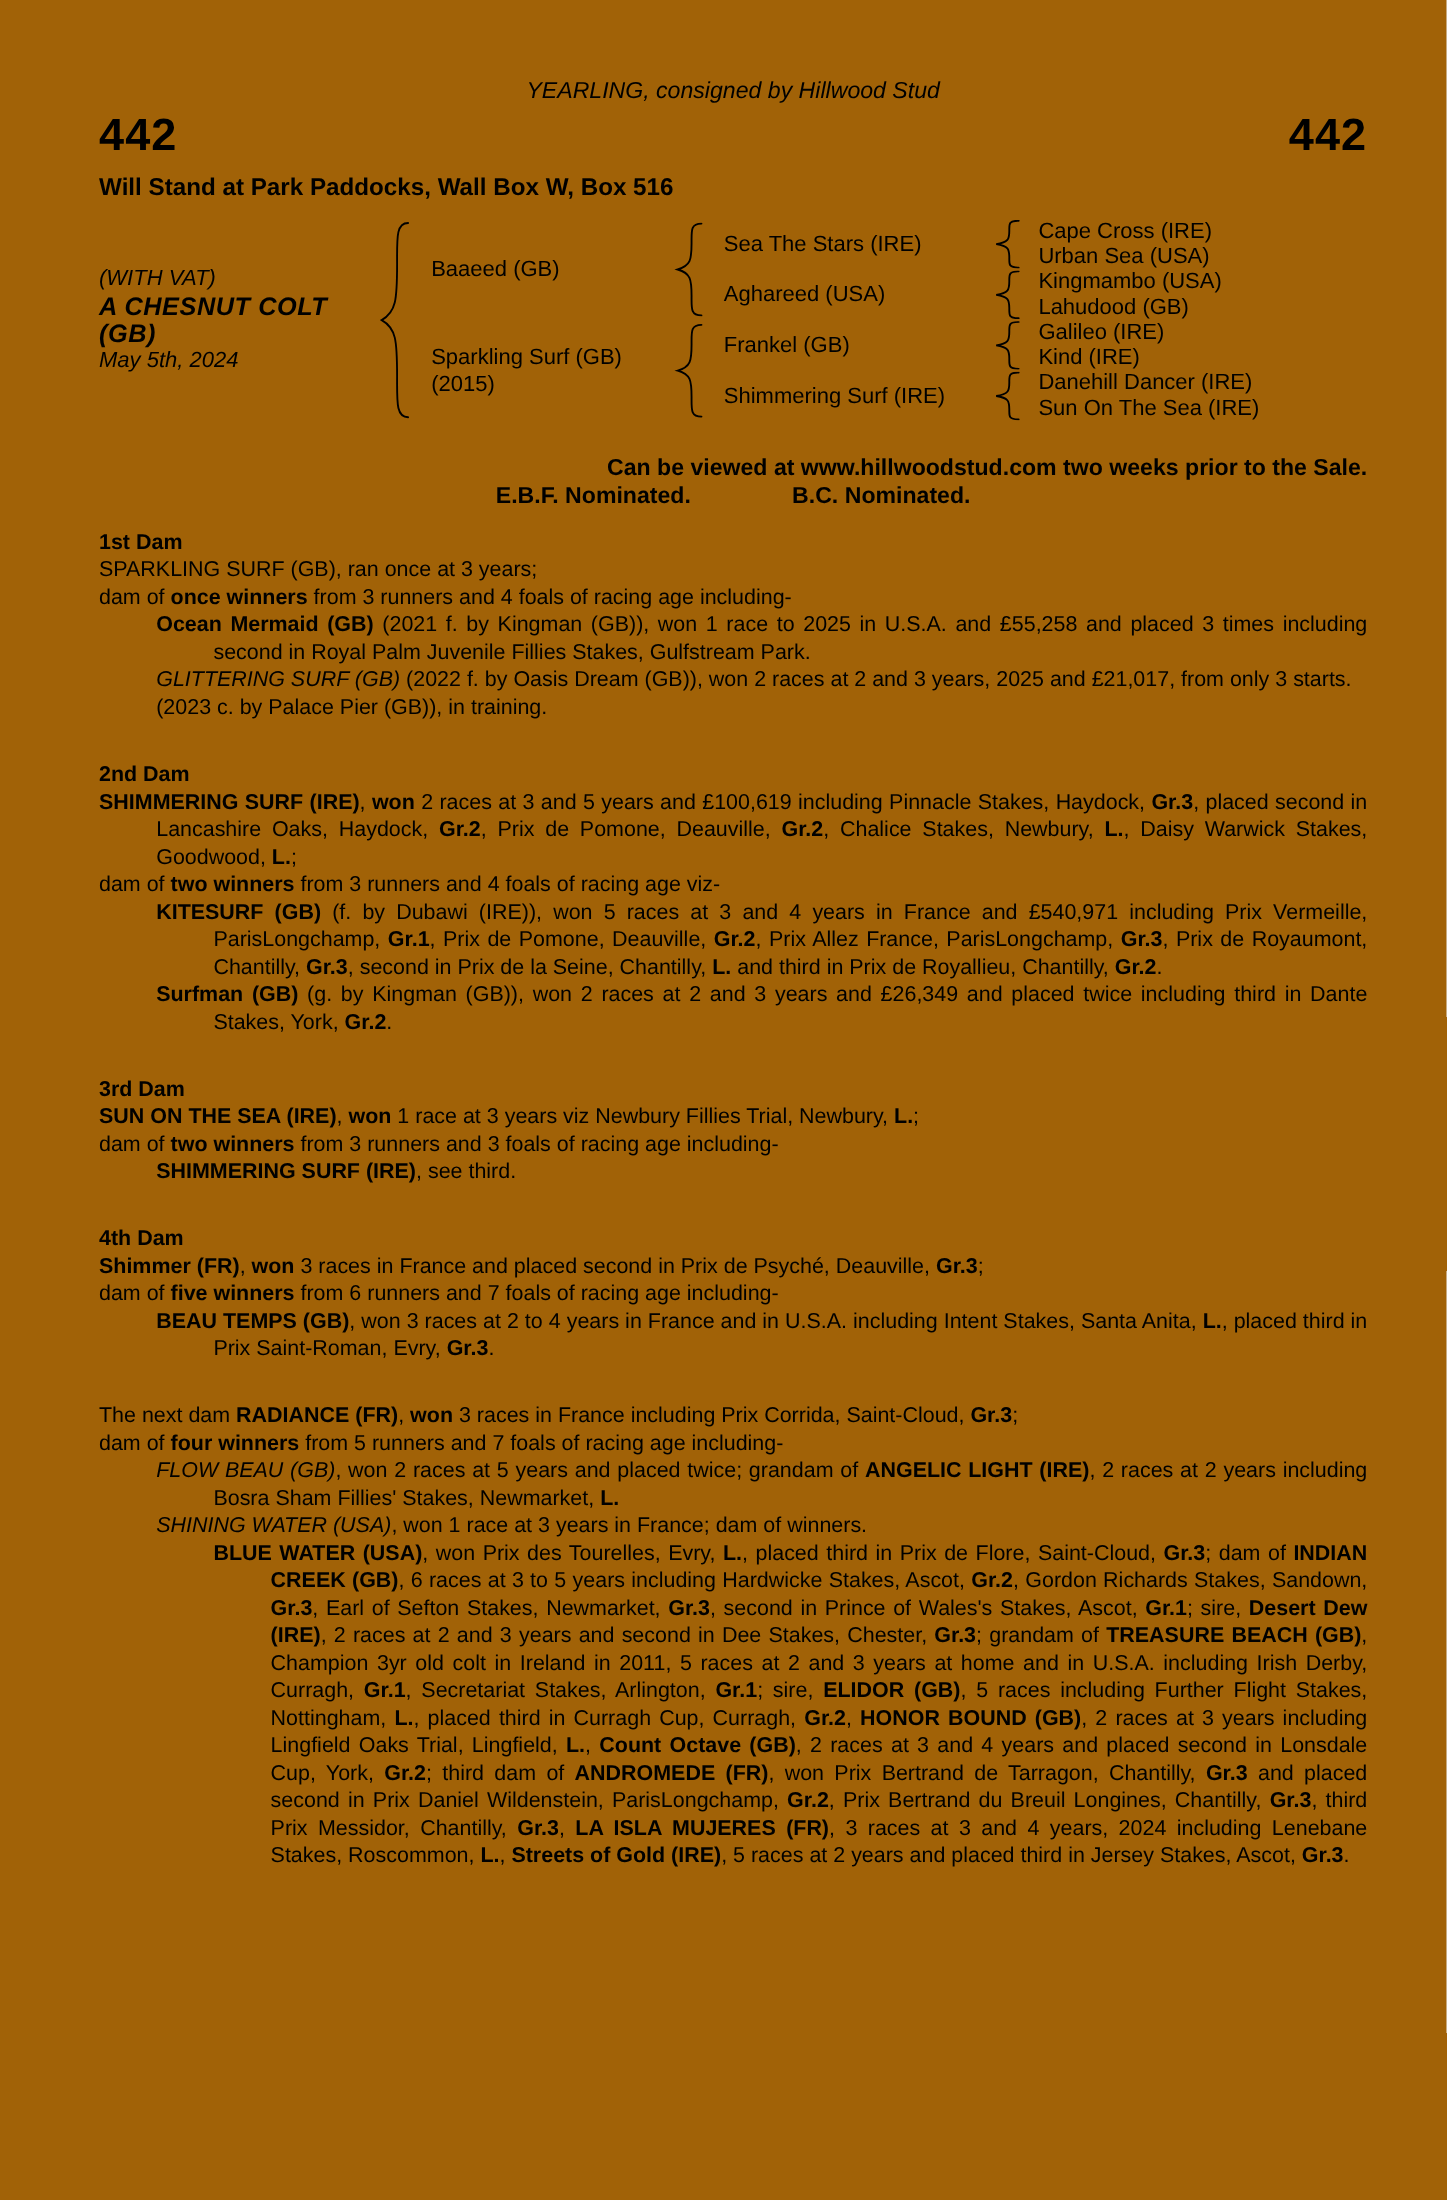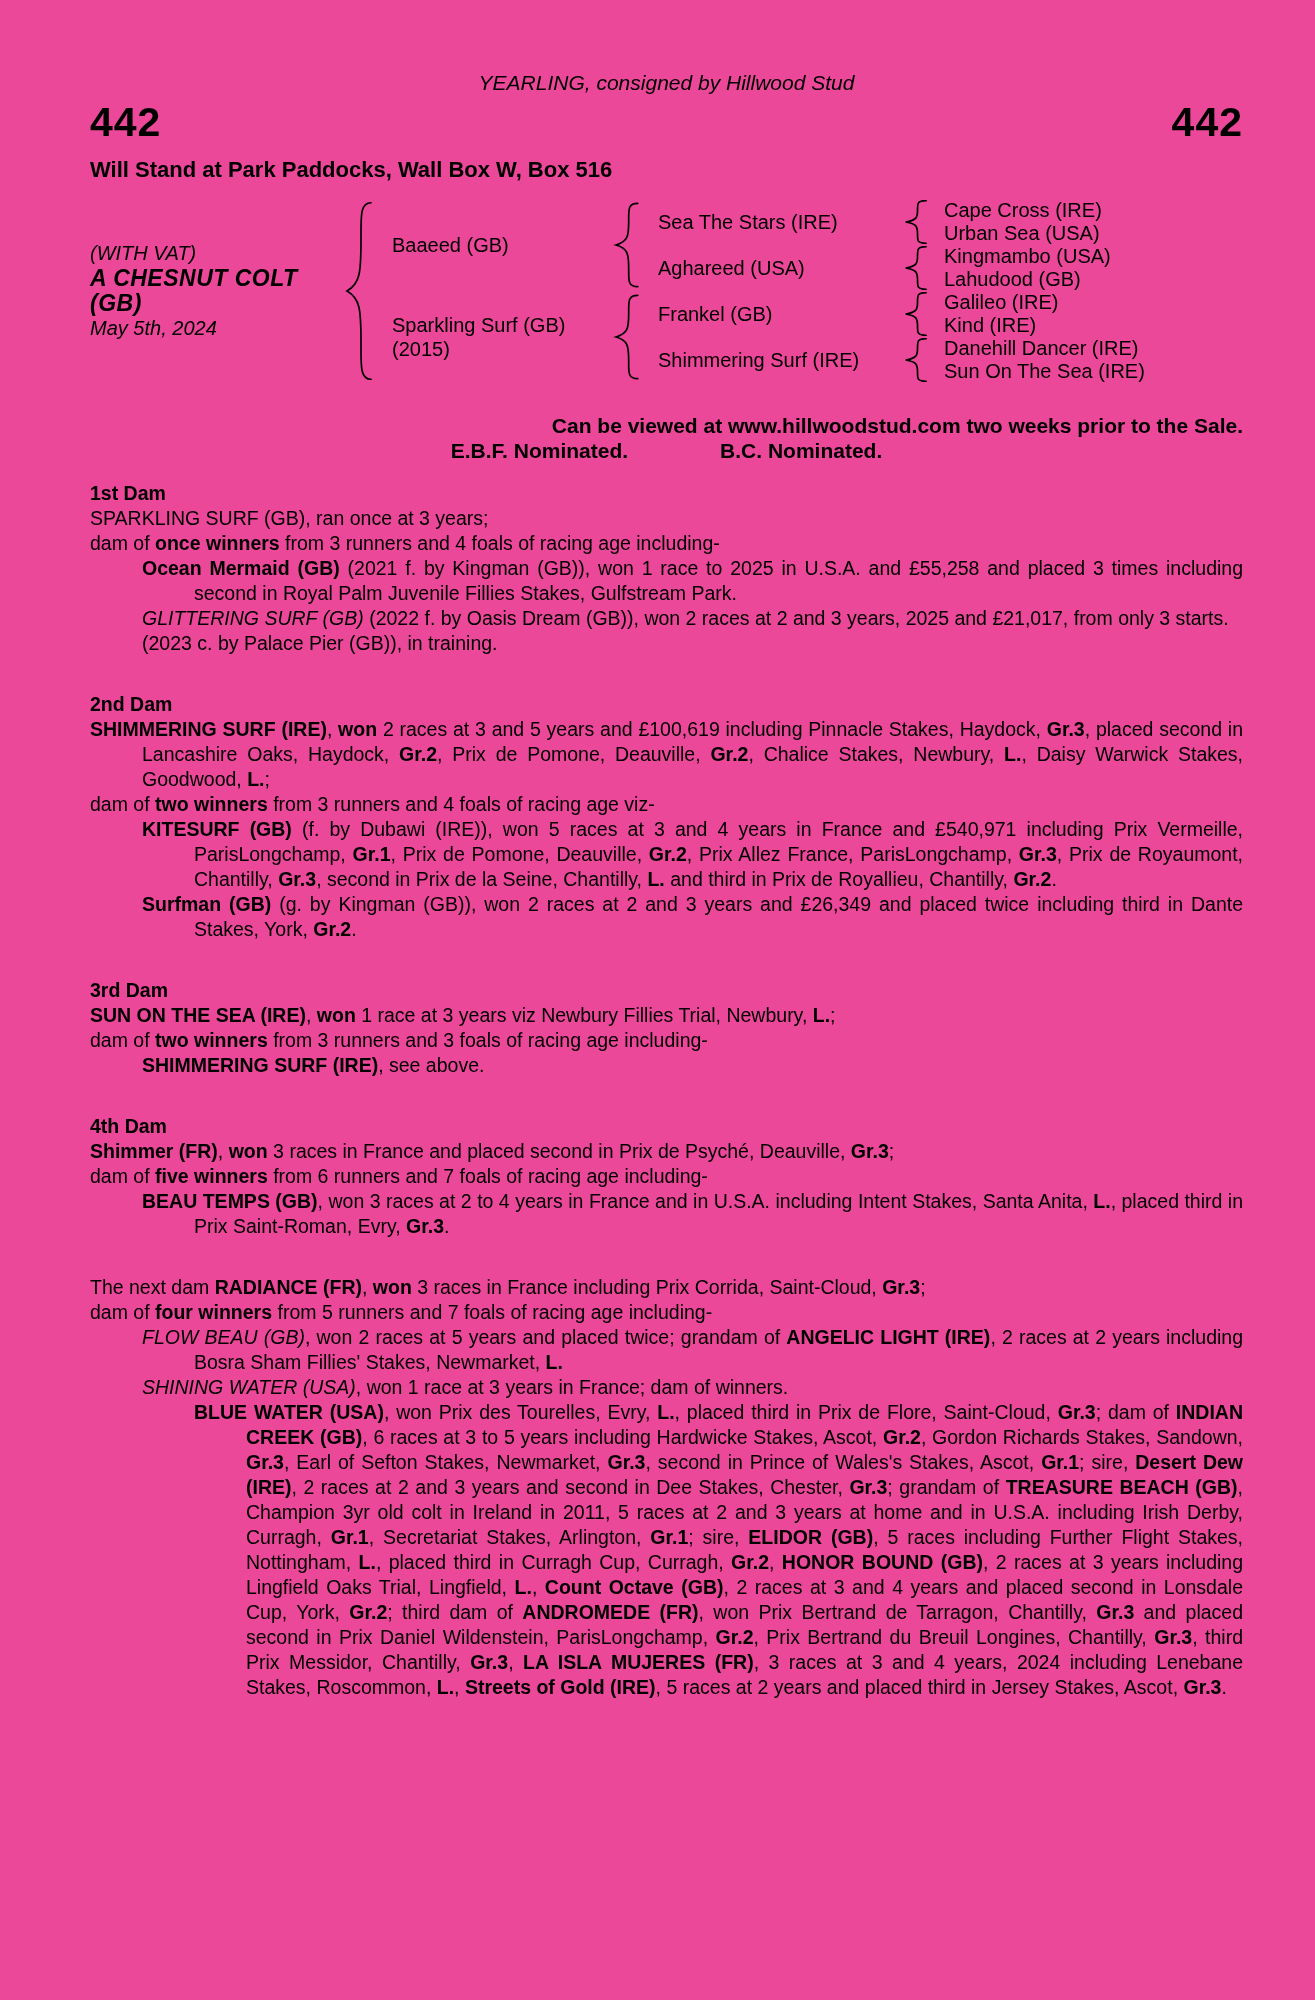--- a/index.html
+++ b/index.html
@@ -1,16 +1,16 @@
 <!DOCTYPE html>
 <html><head>
 <meta charset="utf-8">
 <style>
   html,body {margin:0; padding:0; background:#e8e8e8;}
-  .page {position:relative; width:1315px; height:2000px; margin:0 auto; background:#ec4899;
+  .page {position:relative; width:1315px; height:2000px; margin:0 auto; background:#a16207;
          color:#000; font-family:"Liberation Sans", sans-serif; overflow:hidden;}
   .content {margin-left:90px; margin-right:72px;}
 
   .consign {margin-top:70px; text-align:center; font-style:italic; font-size:21px; line-height:25px;}
   .lot-row {display:flex; justify-content:space-between; align-items:flex-start;
             margin-top:4px; font-weight:bold; font-size:41px; line-height:46px; letter-spacing:1px;}
   .stand {margin-top:12px; font-weight:bold; font-size:22px; line-height:26px;}
 
   
   .ped {margin-top:16px; display:grid;
@@ -152,21 +152,21 @@
           <div class="heading">2nd Dam</div>
           <p class="para hang1"><span class="b">SHIMMERING SURF (IRE)</span><span>, </span><span class="b">won</span><span> 2 races at 3 and 5 years and £100,619 including Pinnacle Stakes, Haydock, </span><span class="b">Gr.3</span><span>, placed second in Lancashire Oaks, Haydock, </span><span class="b">Gr.2</span><span>, Prix de Pomone, Deauville, </span><span class="b">Gr.2</span><span>, Chalice Stakes, Newbury, </span><span class="b">L.</span><span>, Daisy Warwick Stakes, Goodwood, </span><span class="b">L.</span><span>;</span></p>
           <p class="para flush"><span>dam of </span><span class="b">two winners</span><span> from 3 runners and 4 foals of racing age viz-</span></p>
           <p class="para entry"><span class="b">KITESURF (GB)</span><span> (f. by Dubawi (IRE)), won 5 races at 3 and 4 years in France and £540,971 including Prix Vermeille, ParisLongchamp, </span><span class="b">Gr.1</span><span>, Prix de Pomone, Deauville, </span><span class="b">Gr.2</span><span>, Prix Allez France, ParisLongchamp, </span><span class="b">Gr.3</span><span>, Prix de Royaumont, Chantilly, </span><span class="b">Gr.3</span><span>, second in Prix de la Seine, Chantilly, </span><span class="b">L.</span><span> and third in Prix de Royallieu, Chantilly, </span><span class="b">Gr.2</span><span>.</span></p>
           <p class="para entry"><span class="b">Surfman (GB)</span><span> (g. by Kingman (GB)), won 2 races at 2 and 3 years and £26,349 and placed twice including third in Dante Stakes, York, </span><span class="b">Gr.2</span><span>.</span></p>
         </div>
         <div class="section">
           <div class="heading">3rd Dam</div>
           <p class="para hang1"><span class="b">SUN ON THE SEA (IRE)</span><span>, </span><span class="b">won</span><span> 1 race at 3 years viz Newbury Fillies Trial, Newbury, </span><span class="b">L.</span><span>;</span></p>
           <p class="para flush"><span>dam of </span><span class="b">two winners</span><span> from 3 runners and 3 foals of racing age including-</span></p>
-          <p class="para entry"><span class="b">SHIMMERING SURF (IRE)</span><span>, see above.</span></p>
+          <p class="para entry"><span class="b">SHIMMERING SURF (IRE)</span><span>, see third.</span></p>
         </div>
         <div class="section">
           <div class="heading">4th Dam</div>
           <p class="para hang1"><span class="b">Shimmer (FR)</span><span>, </span><span class="b">won</span><span> 3 races in France and placed second in Prix de Psyché, Deauville, </span><span class="b">Gr.3</span><span>;</span></p>
           <p class="para flush"><span>dam of </span><span class="b">five winners</span><span> from 6 runners and 7 foals of racing age including-</span></p>
           <p class="para entry"><span class="b">BEAU TEMPS (GB)</span><span>, won 3 races at 2 to 4 years in France and in U.S.A. including Intent Stakes, Santa Anita, </span><span class="b">L.</span><span>, placed third in Prix Saint-Roman, Evry, </span><span class="b">Gr.3</span><span>.</span></p>
         </div>
         <div class="section">
           <p class="para hang1"><span>The next dam </span><span class="b">RADIANCE (FR)</span><span>, </span><span class="b">won</span><span> 3 races in France including Prix Corrida, Saint-Cloud, </span><span class="b">Gr.3</span><span>;</span></p>
           <p class="para flush"><span>dam of </span><span class="b">four winners</span><span> from 5 runners and 7 foals of racing age including-</span></p>

